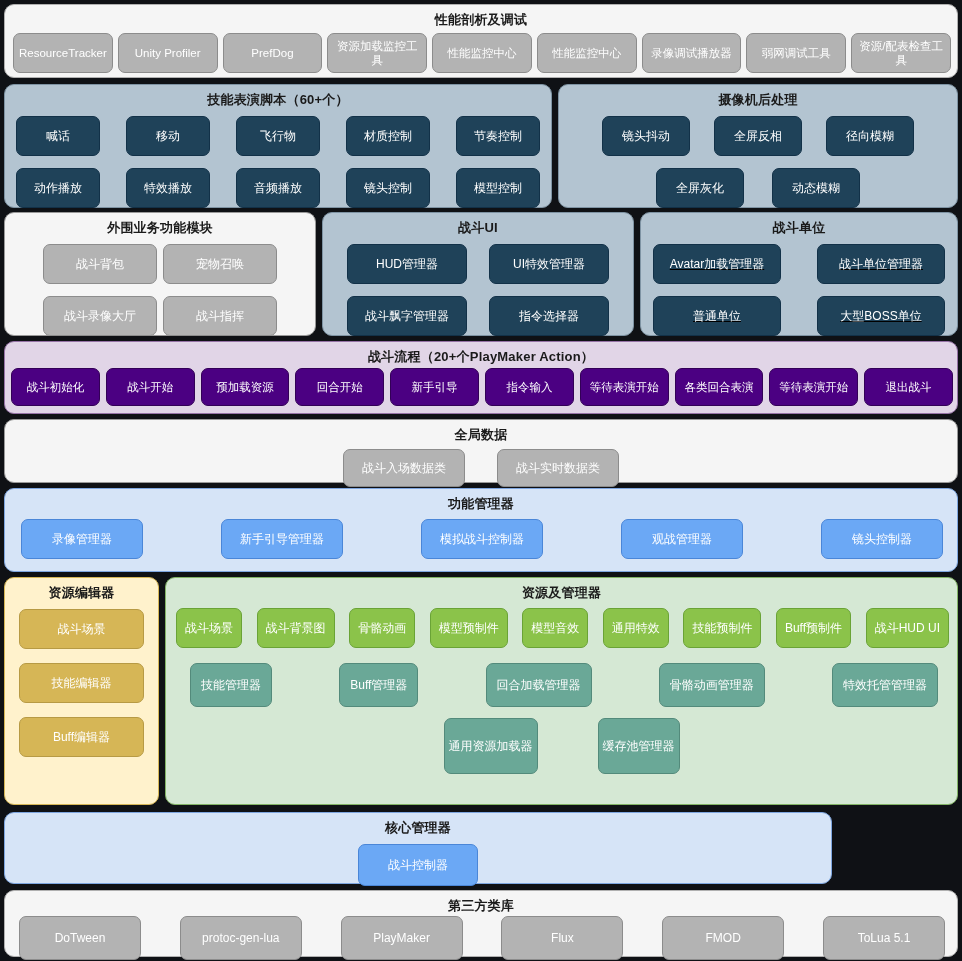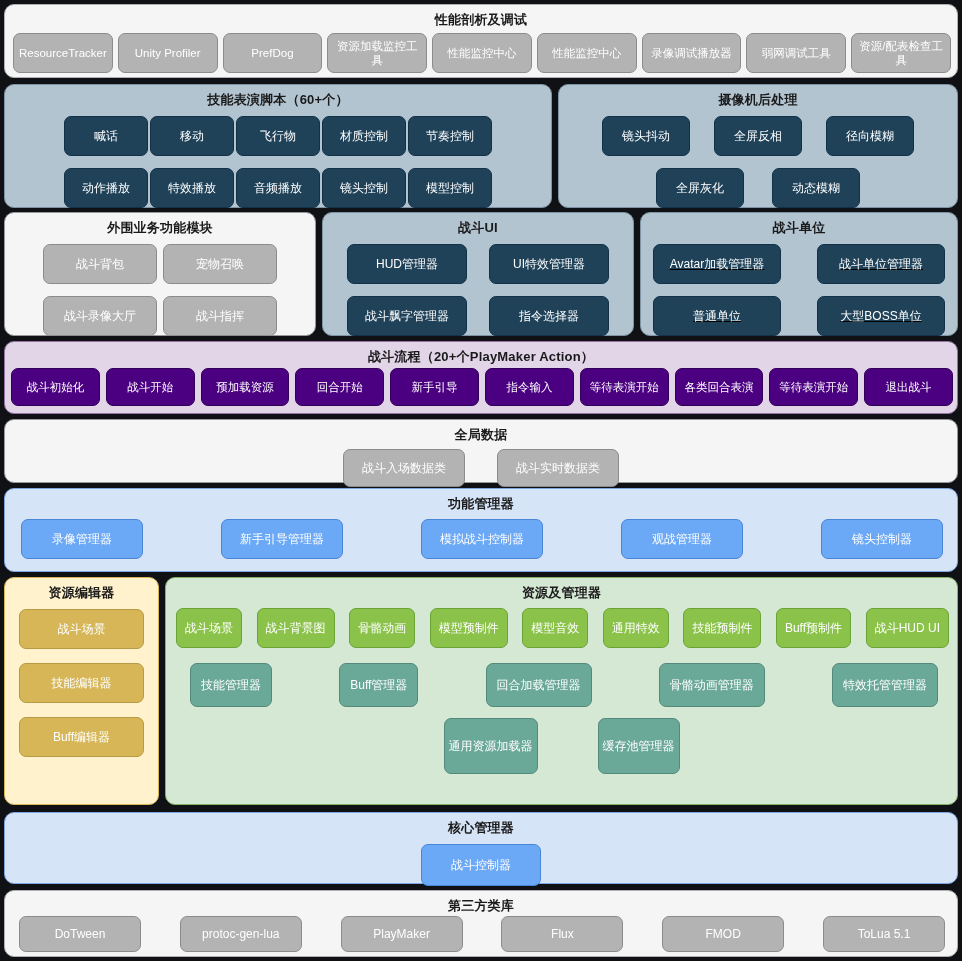--- a/index.html
+++ b/index.html
@@ -72,21 +72,21 @@
   .pal-tealN   { background:#6aa897; border-color:#538a7b; color:#fff; }
 
   .pal-lgray   { background:#f5f5f5; border-color:#999; }
 
   
   #sec-perf { left:4px; top:4px; width:954px; height:74px; }
   #sec-perf .row { position:absolute; left:6px; top:28px; width:942px; gap:5px; justify-content:space-between; padding:0 2px;}
   #sec-perf .node { height:40px; flex:1 1 0; font-size:11.5px; white-space:normal; }
 
   #sec-skill { left:4px; top:84px; width:548px; height:124px; }
-  #sec-skill .row { gap:2px; margin-top:8px; }
+  #sec-skill .row { gap:26px; margin-top:8px; }
   #sec-skill .node { width:84px; height:40px; }
 
   #sec-cam { left:558px; top:84px; width:400px; height:124px; }
   #sec-cam .row { gap:24px; margin-top:8px; }
   #sec-cam .node { width:88px; height:40px; }
 
   #sec-periph { left:4px; top:212px; width:312px; height:124px; }
   #sec-periph .row { gap:6px; margin-top:8px; }
   #sec-periph .node { width:114px; height:40px; }
 
@@ -115,27 +115,27 @@
   #sec-editor .node { width:125px; height:40px; }
 
   #sec-res { left:165px; top:577px; width:793px; height:228px; }
   #sec-res .row.r1 { position:absolute; left:10px; top:30px; width:773px; justify-content:space-between; }
   #sec-res .row.r1 .node { height:40px; padding:0 8px; }
   #sec-res .row.r2 { position:absolute; left:24px; top:85px; width:748px; justify-content:space-between; }
   #sec-res .row.r2 .node { height:44px; padding:0 10px; }
   #sec-res .row.r3 { position:absolute; left:0; top:140px; width:100%; gap:60px; }
   #sec-res .row.r3 .node { height:56px; padding:0 4px; }
 
-  #sec-core { left:4px; top:812px; width:954px; height:72px; }
+  #sec-core { left:4px; top:812px; width:828px; height:72px; }
   #sec-core .row { margin-top:8px; }
   #sec-core .node { width:120px; height:42px; }
 
   #sec-third { left:4px; top:890px; width:954px; height:67px; }
   #sec-third .row { position:absolute; left:14px; top:25px; width:926px; justify-content:space-between; }
-  #sec-third .node { width:122px; height:36px; font-size:12px; }
+  #sec-third .node { width:122px; height:44px; font-size:12px; }
 </style>
 </head>
 <body>
 
 <div id="page">
 
   <div class="group pal-white" id="sec-perf">
     <div class="g-title">性能剖析及调试</div>
     <div class="row">
       <div class="node pal-grayN">ResourceTracker</div>

